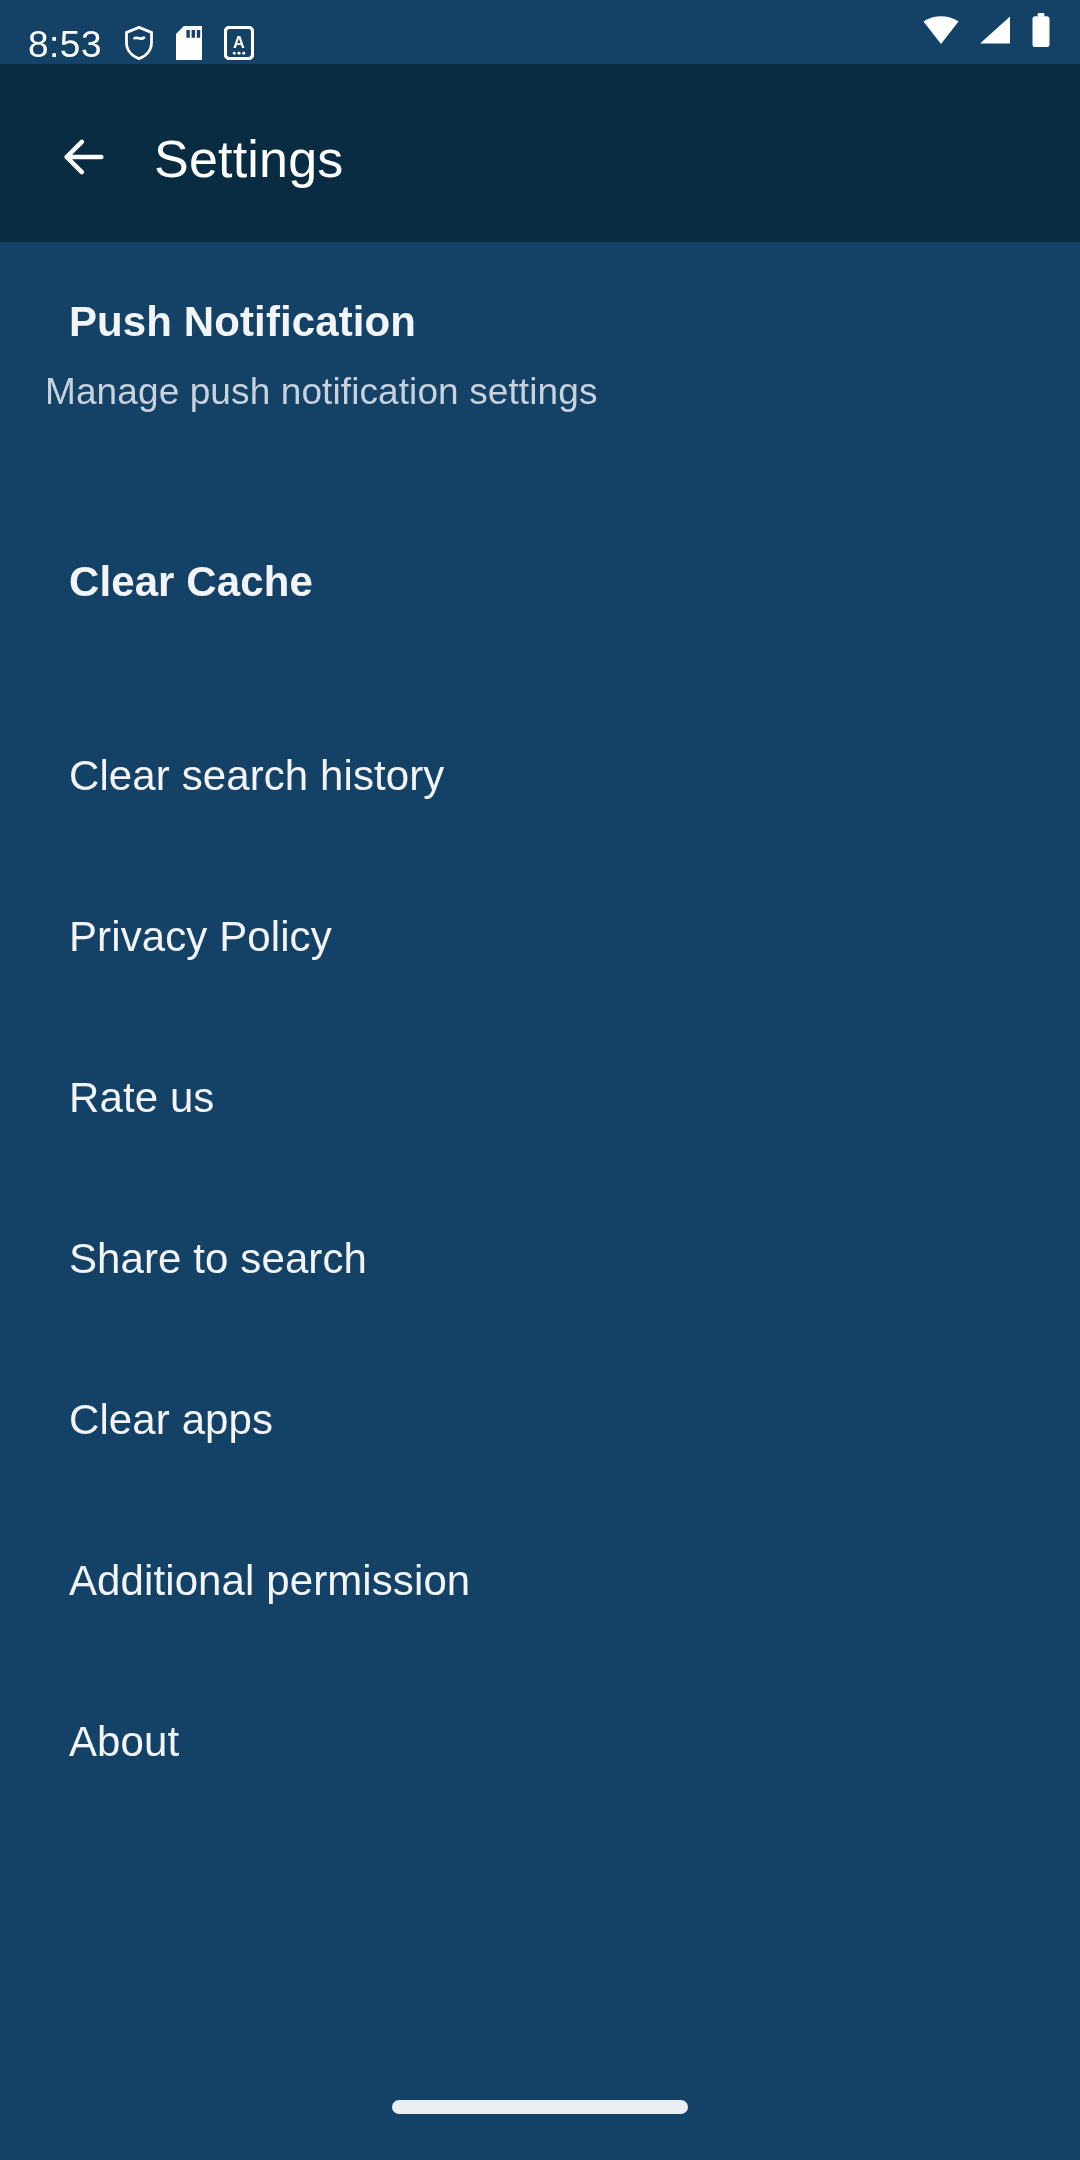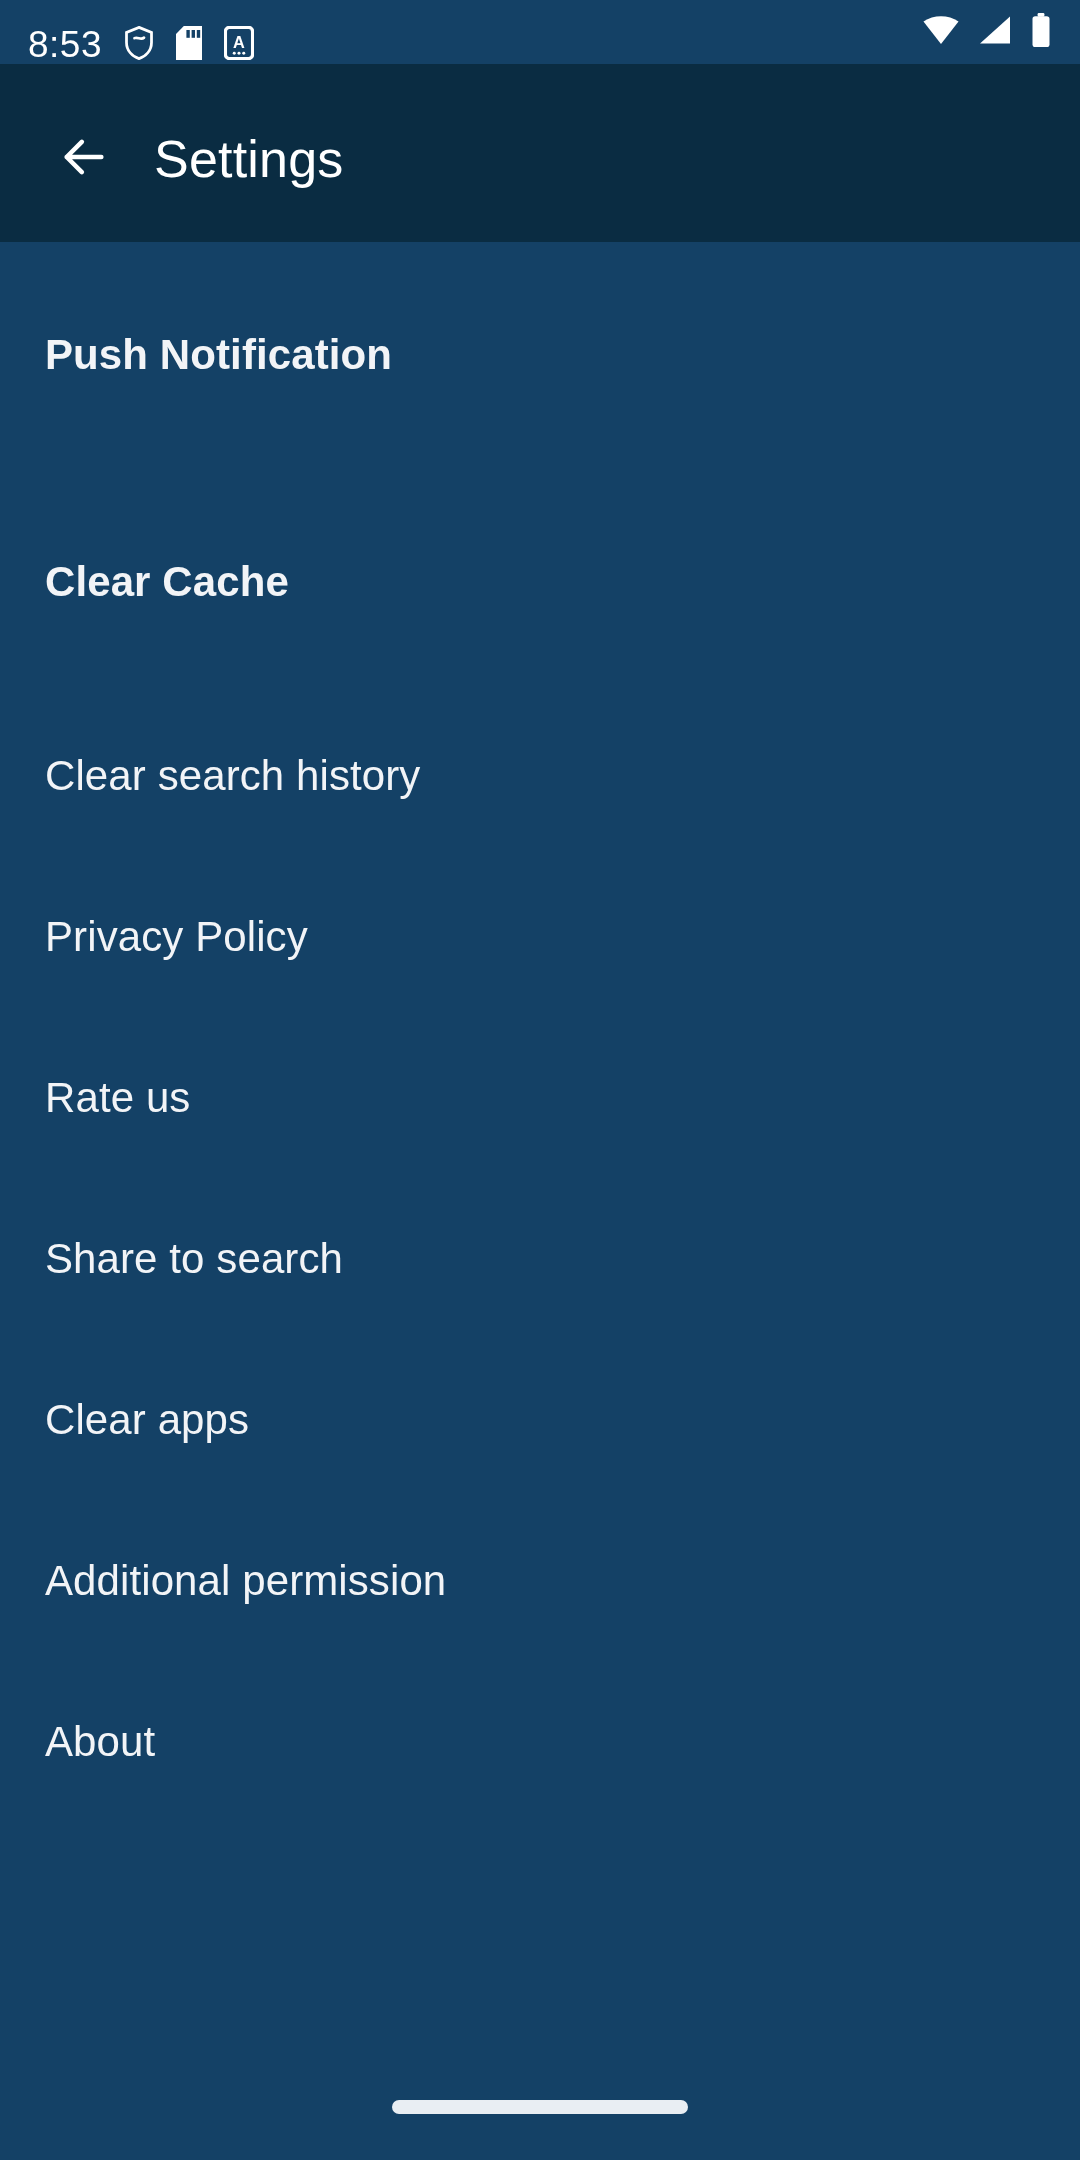--- a/index.html
+++ b/index.html
@@ -78,20 +78,21 @@
     justify-content:center;
   }
   .list-item.two-line { height:227px; }
   .list-item.one-line { height:161px; }
   .item-title {
     color:#f2f4f7;
     font-size:42px;
     line-height:1.05;
     letter-spacing:0.1px;
     font-weight:400;
+    margin-left:24px;
   }
   .list-item.two-line .item-title { font-weight:700; }
   .item-subtitle {
     color:#c7d2dd;
     font-size:37px;
     line-height:1.05;
     margin-top:29px;
     letter-spacing:0.1px;
     font-weight:400;
   }
@@ -177,20 +178,21 @@
         </svg>
       </span>
     </div>
     <div id="app-bar-title">Settings</div>
   </div>
 
   <div id="settings-list">
 
     <div class="list-item two-line">
       <div class="item-title">Push Notification</div>
+      <div class="item-subtitle">Manage push notification settings</div>
     </div>
 
     <div class="list-item two-line">
       <div class="item-title">Clear Cache</div>
     </div>
 
     <div class="list-item one-line">
       <div class="item-title">Clear search history</div>
     </div>
 

